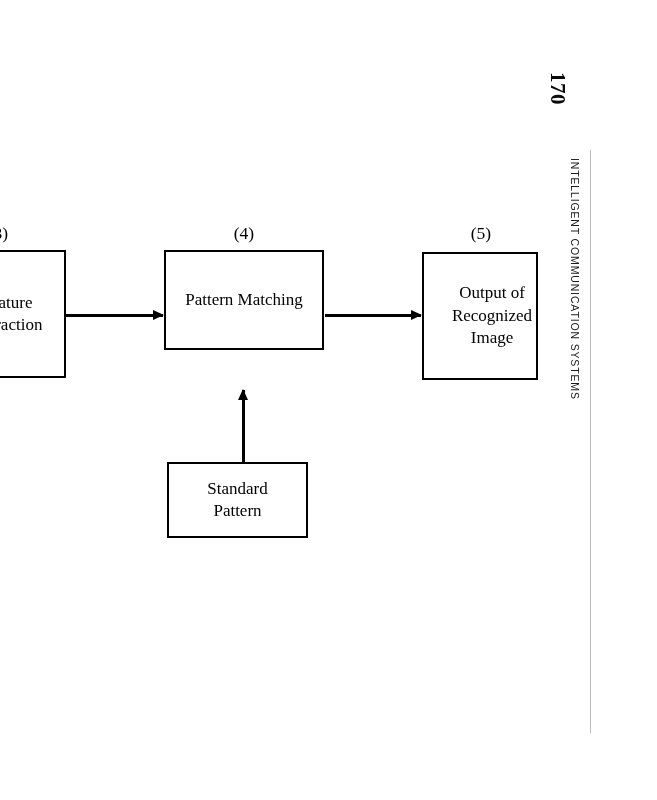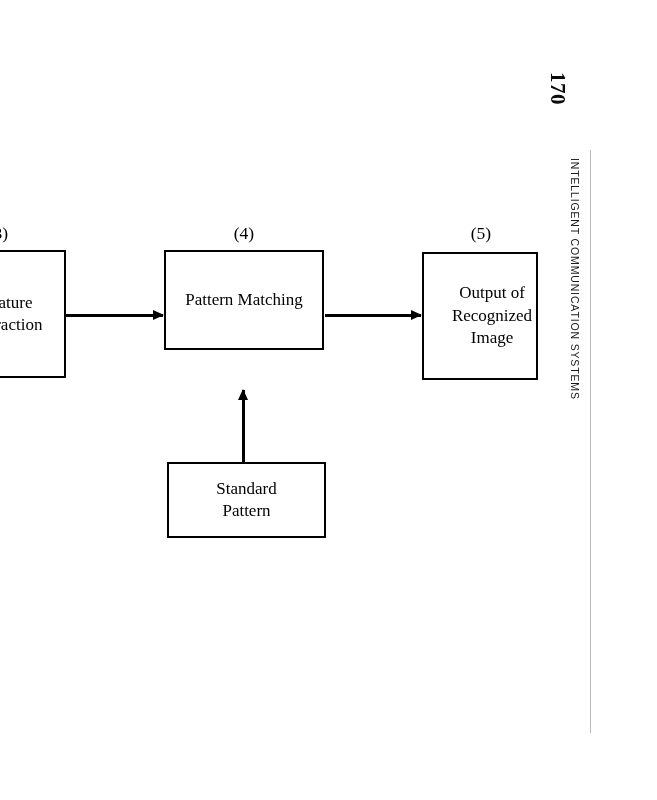--- a/index.html
+++ b/index.html
@@ -117,21 +117,21 @@
     transform: translateX(-50%);
     border-bottom: 11px solid #000000;
     border-left: 5.5px solid transparent;
     border-right: 5.5px solid transparent;
   }
 
   
   #node-feature     { left: -52px; top: 250px; width: 118px; height: 128px; }
   #node-matching    { left: 164px; top: 250px; width: 160px; height: 100px; }
   #node-output      { left: 422px; top: 252px; width: 116px; height: 128px; padding-left: 24px; }
-  #node-standard    { left: 167px; top: 462px; width: 159px; height: 76px; }
+  #node-standard    { left: 167px; top: 462px; width: 141px; height: 76px; }
 
   #num-3 { left: -32px; top: 225px; width: 60px; }
   #num-4 { left: 214px; top: 225px; width: 60px; }
   #num-5 { left: 451px; top: 225px; width: 60px; }
 
   #arrow-feat-match  { left: 66px;  top: 314px; width: 97px; }
   #arrow-match-out   { left: 325px; top: 314px; width: 96px; }
   #arrow-std-match   { left: 242px; top: 390px; height: 72px; }
 </style>
 </head>

